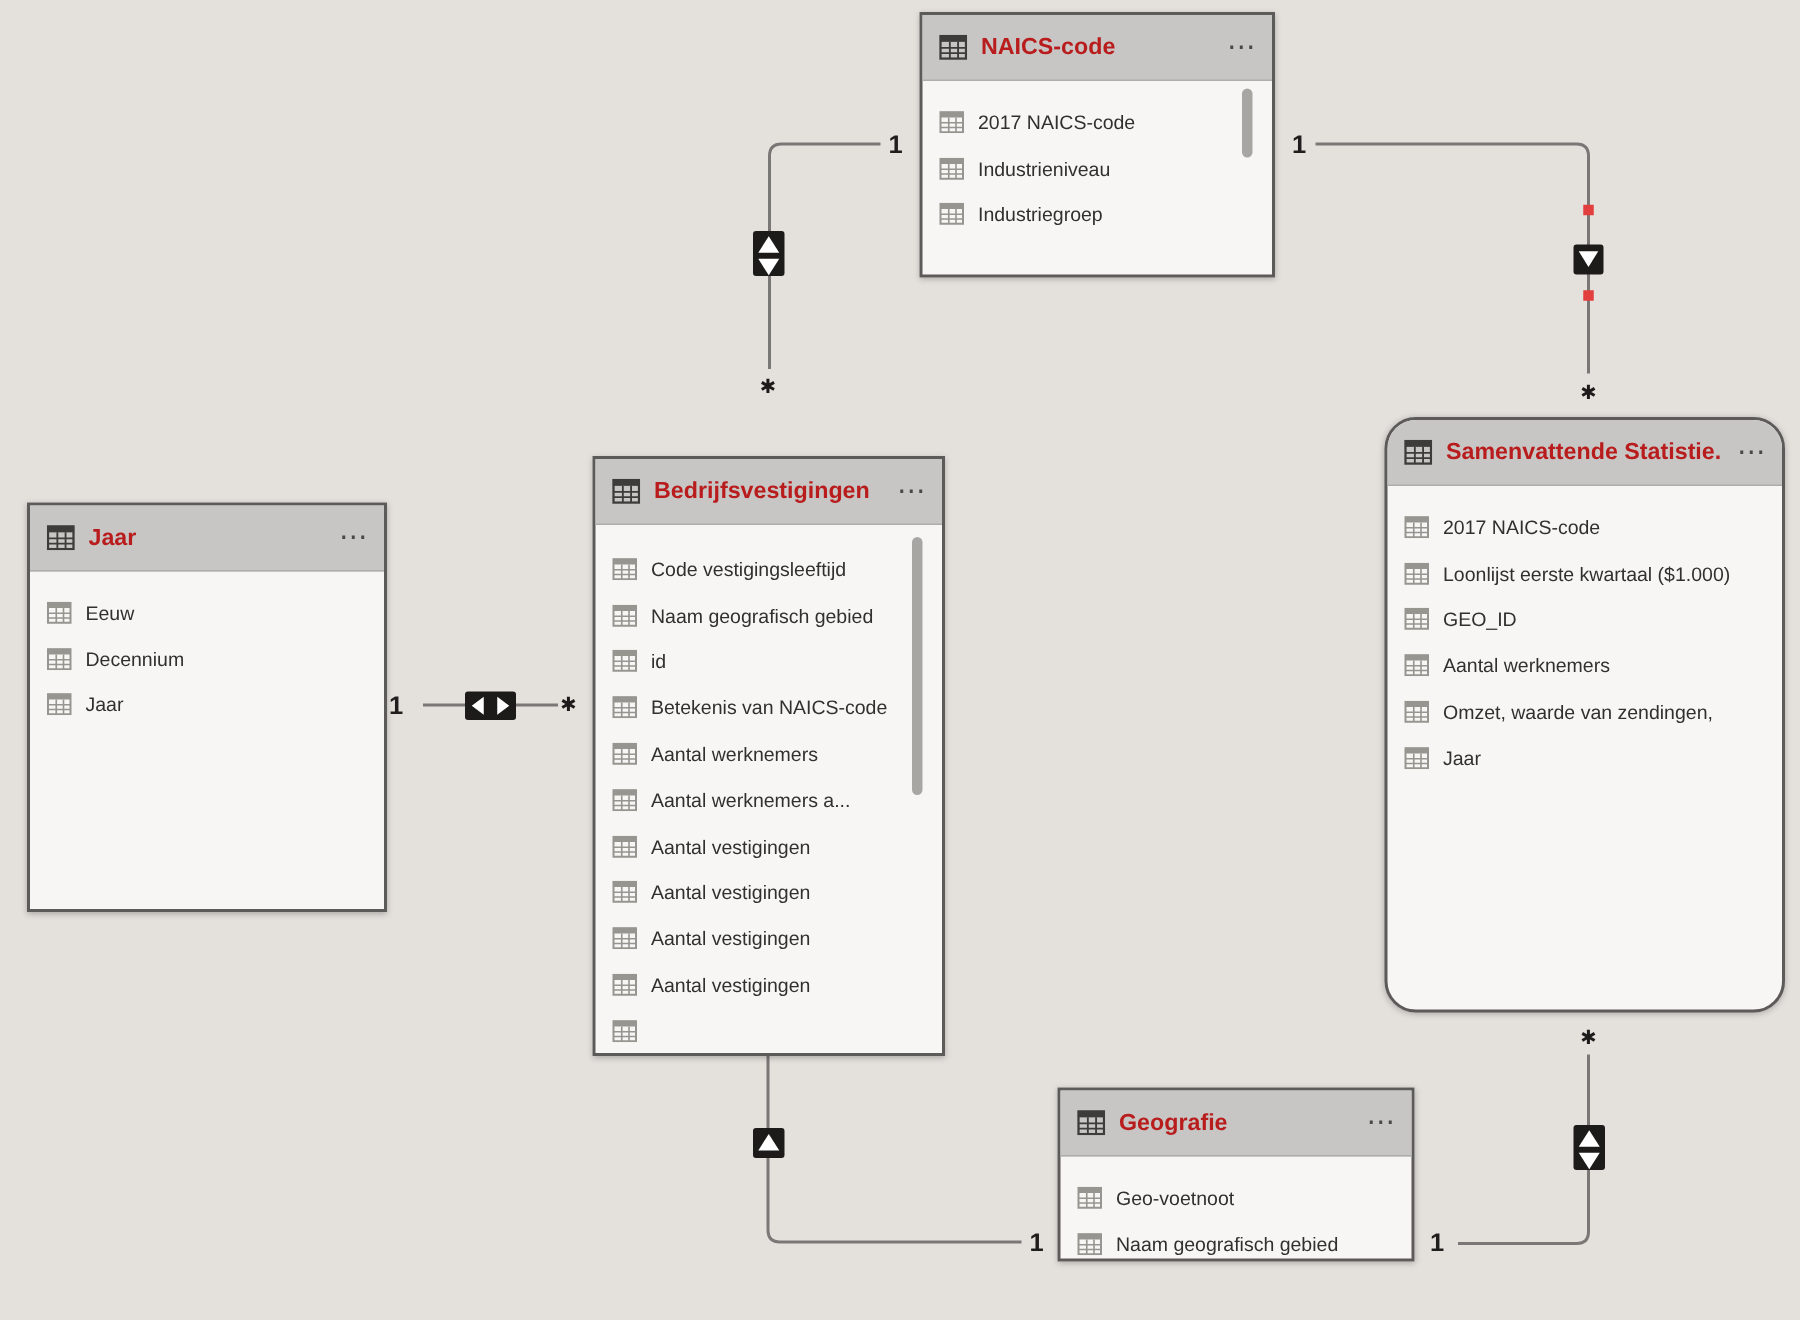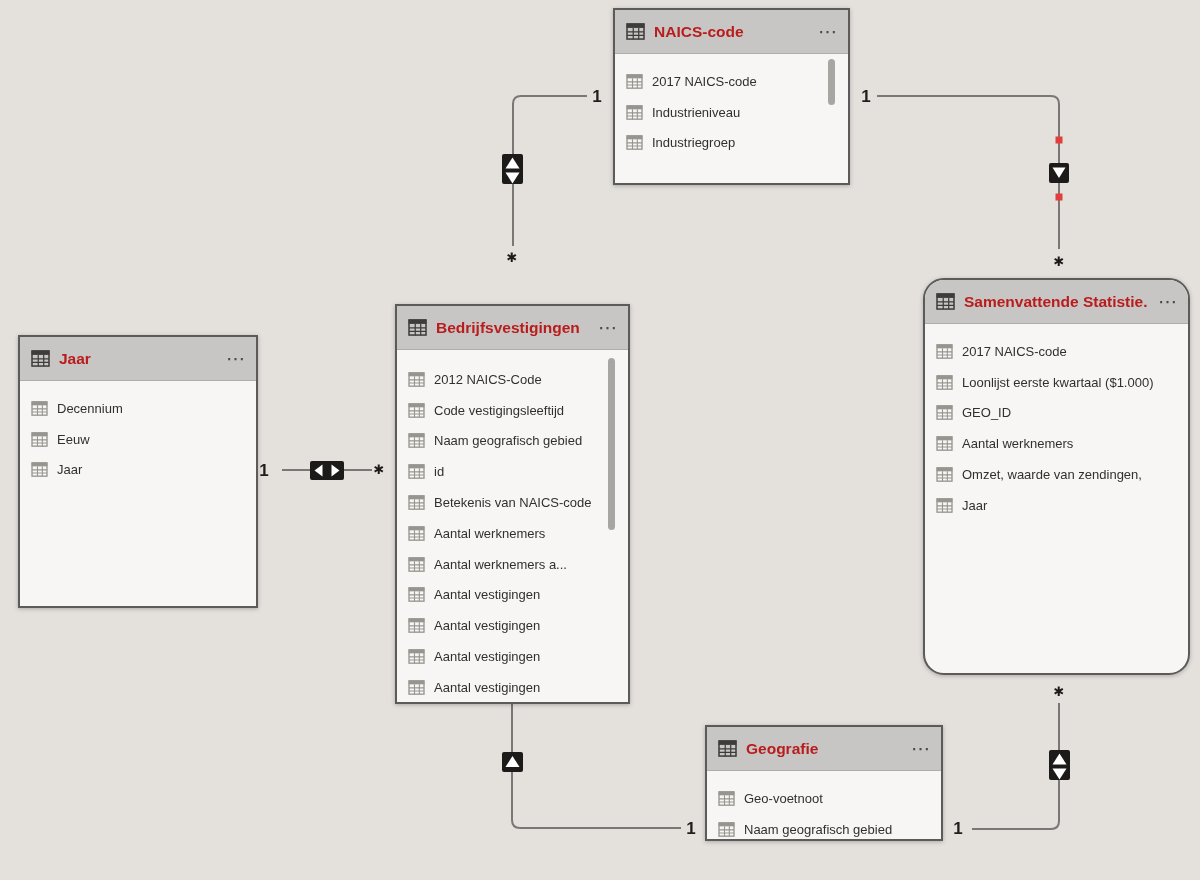--- a/index.html
+++ b/index.html
@@ -136,26 +136,20 @@
           <use href="#grid-icon"></use>
         </svg>
       <span class="tbl-title">Bedrijfsvestigingen</span>
       <span class="menu">⋯</span>
     </div>
     <div class="tbl-body" style="padding-top:6px;">
       <div class="row">
         <svg class="icon row-icon">
             <use href="#grid-icon"></use>
           </svg>
-        <span>2012 NAICS-Code</span>
-      </div>
-      <div class="row">
-        <svg class="icon row-icon">
-            <use href="#grid-icon"></use>
-          </svg>
         <span>Code vestigingsleeftijd</span>
       </div>
       <div class="row">
         <svg class="icon row-icon">
             <use href="#grid-icon"></use>
           </svg>
         <span>Naam geografisch gebied</span>
       </div>
       <div class="row">
         <svg class="icon row-icon">
@@ -221,32 +215,32 @@
           <use href="#grid-icon"></use>
         </svg>
       <span class="tbl-title">Jaar</span>
       <span class="menu">⋯</span>
     </div>
     <div class="tbl-body">
       <div class="row">
         <svg class="icon row-icon">
             <use href="#grid-icon"></use>
           </svg>
+        <span>Eeuw</span>
+      </div>
+      <div class="row">
+        <svg class="icon row-icon">
+            <use href="#grid-icon"></use>
+          </svg>
         <span>Decennium</span>
       </div>
       <div class="row">
         <svg class="icon row-icon">
             <use href="#grid-icon"></use>
           </svg>
-        <span>Eeuw</span>
-      </div>
-      <div class="row">
-        <svg class="icon row-icon">
-            <use href="#grid-icon"></use>
-          </svg>
         <span>Jaar</span>
       </div>
     </div>
   </div>
 
   <div class="tbl" style="left:923px;top:278px;width:267px;height:397px;border-radius:21px;">
     <div class="tbl-head">
       <svg class="icon head-icon">
           <use href="#grid-icon"></use>
         </svg>

